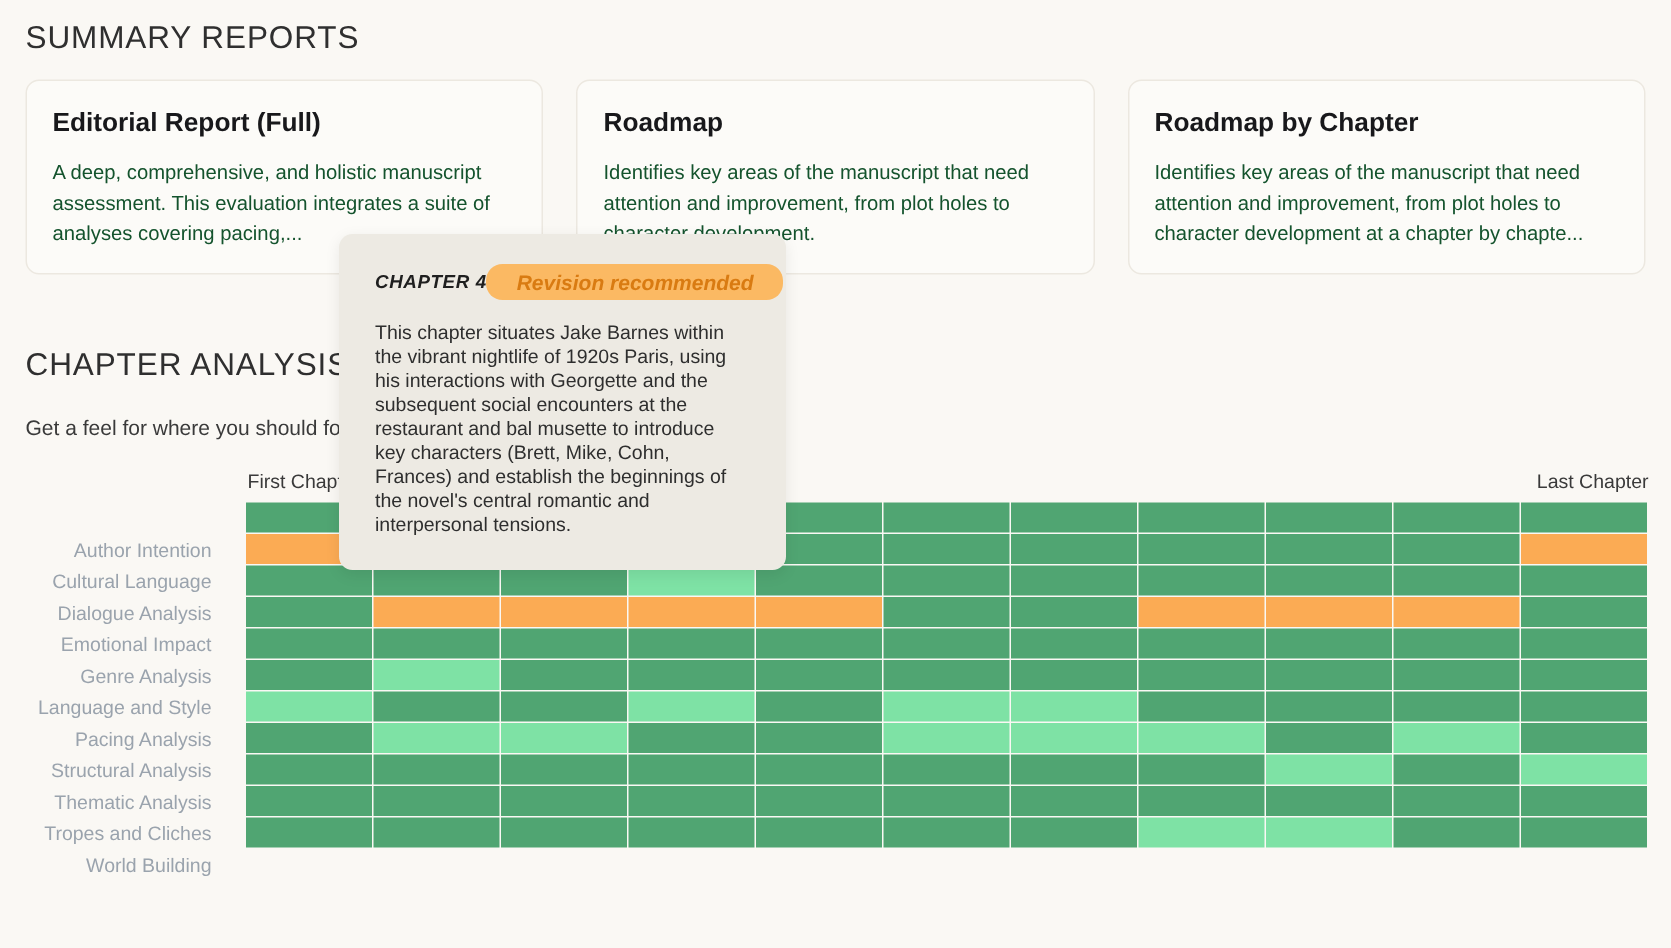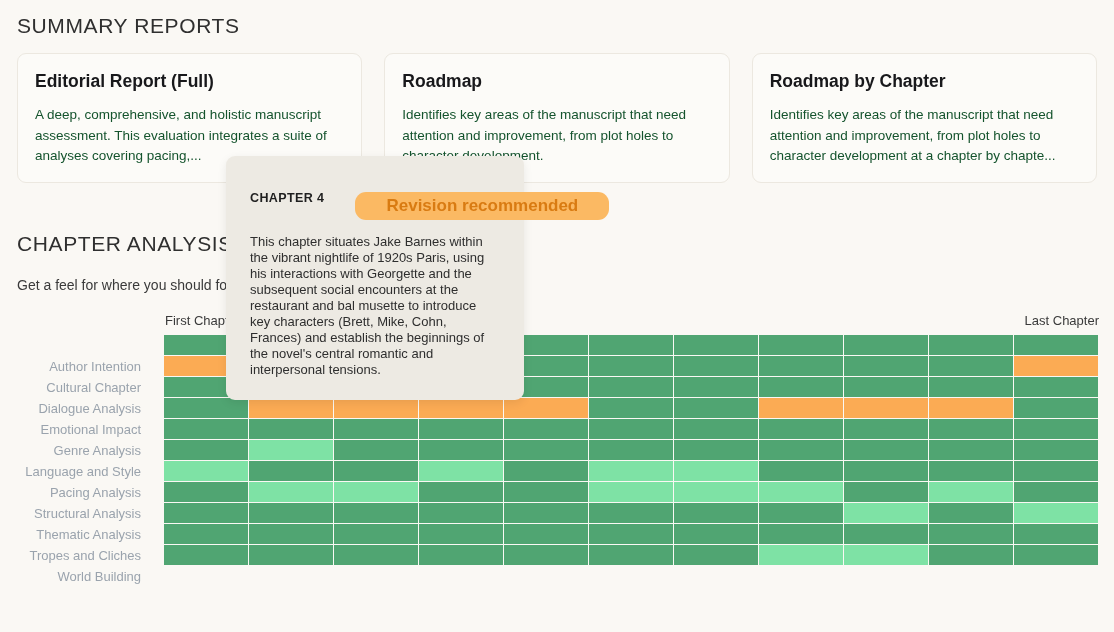--- a/index.html
+++ b/index.html
@@ -116,39 +116,39 @@
     width: 298px;
     background: #edeae3;
     border-radius: 9px;
     padding: 20px 24px 22px 24px;
     box-shadow: 0 3px 10px rgba(0,0,0,0.08);
     z-index: 50;
   }
   .tt-head {
     display: flex;
     align-items: center;
-    gap: 31px;
+    gap: 0;
     margin-bottom: 14px;
+    font-style: italic;
   }
   .tt-chapter {
     font-size: 12.5px;
     font-weight: bold;
     letter-spacing: 0.4px;
     color: #1f1f1f;
     white-space: nowrap;
   }
   .tt-badge {
     background: #fbb963;
     color: #d97b12;
-    font-size: 17px;
+    font-size: 14px;
     font-weight: bold;
     border-radius: 11px;
-    padding: 4px 31px;
-    white-space: nowrap;
-    margin-top: 16px;
+    padding: 4px 20px;
+    white-space: nowrap;
   }
   .tt-body {
     font-size: 13px;
     line-height: 16px;
     color: #2e2e2e;
   }
 </style>
 </head>
 <body>
 
@@ -195,21 +195,21 @@
             <div class="hm-cell c-good"></div>
             <div class="hm-cell c-good"></div>
             <div class="hm-cell c-good"></div>
             <div class="hm-cell c-good"></div>
             <div class="hm-cell c-good"></div>
             <div class="hm-cell c-good"></div>
             <div class="hm-cell c-good"></div>
           </div>
         </div>
         <div class="hm-row">
-          <div class="hm-label">Cultural Chapter</div>
+          <div class="hm-label">Cultural Language</div>
           <div class="hm-cells">
             <div class="hm-cell c-warn"></div>
             <div class="hm-cell c-warn"></div>
             <div class="hm-cell c-warn"></div>
             <div class="hm-cell c-good"></div>
             <div class="hm-cell c-good"></div>
             <div class="hm-cell c-good"></div>
             <div class="hm-cell c-good"></div>
             <div class="hm-cell c-good"></div>
             <div class="hm-cell c-good"></div>

